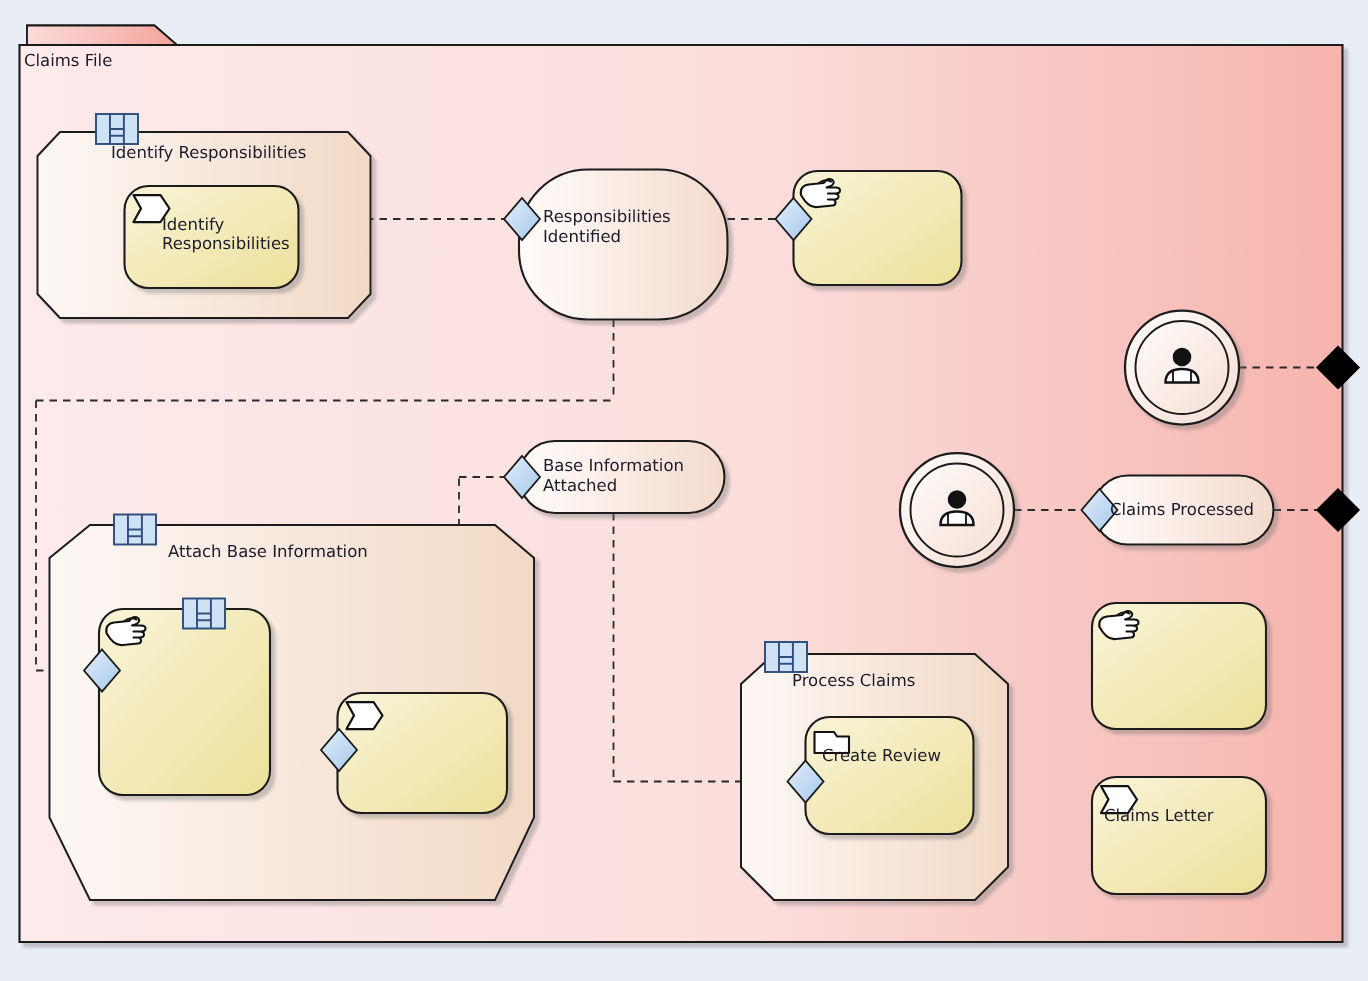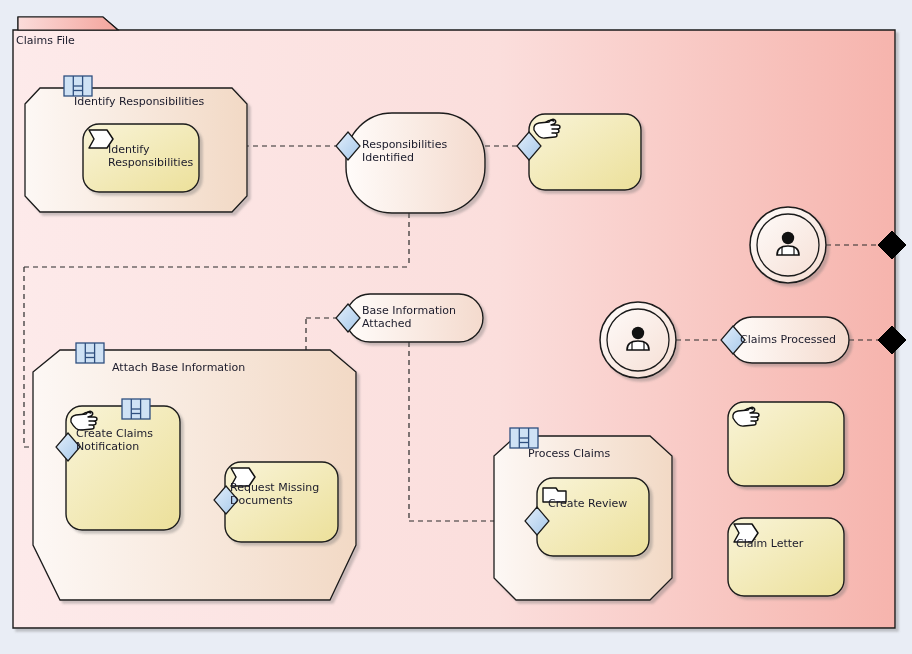--- a/index.html
+++ b/index.html
@@ -244,28 +244,24 @@
 
   <div class="lbl" style="left:362px;top:138px;width:110px;">Responsibilities
 Identified</div>
 
 
   <div class="lbl" style="left:362px;top:304px;width:110px;">Base Information
 Attached</div>
 
   <div class="lbl" style="left:112px;top:361px;width:170px;">Attach Base Information</div>
 
-  <div class="lbl" style="left:76px;top:427px;width:100px;">Create Claims
-Notification</div>
-
-  <div class="lbl" style="left:230px;top:481px;width:104px;">Request Missing
-Documents</div>
+
 
   <div class="lbl" style="left:528px;top:447px;width:124px;">Process Claims</div>
 
   <div class="lbl" style="left:548px;top:497px;width:94px;">Create Review</div>
 
 
-  <div class="lbl" style="left:736px;top:537px;width:104px;">Claim Letter</div>
+  <div class="lbl" style="left:736px;top:537px;width:104px;">Claims Letter</div>
 
   <div class="lbl" style="left:740px;top:333px;width:100px;">Claims Processed</div>
 
 </div>
 
 </body></html>

